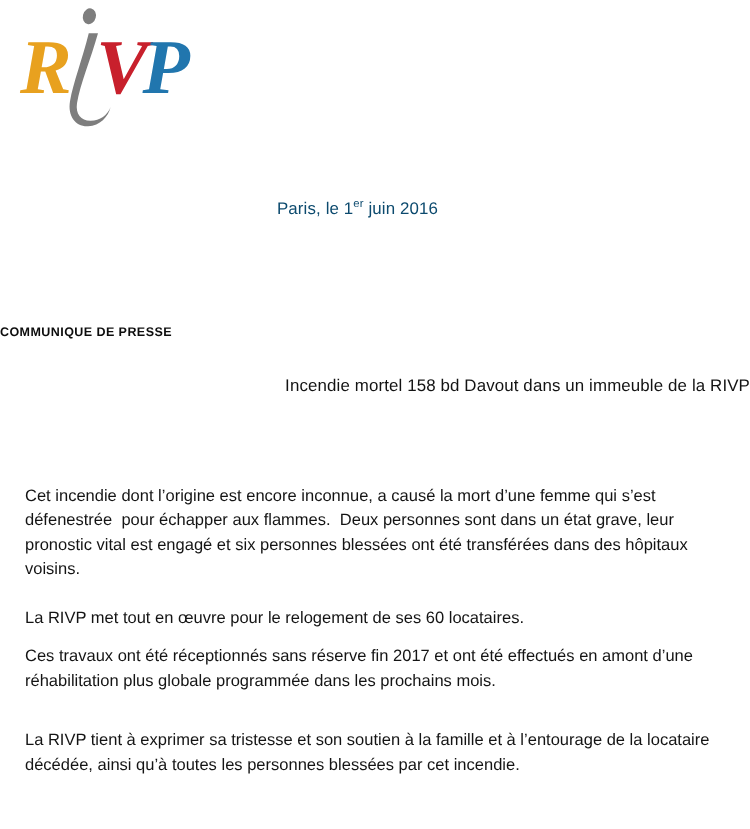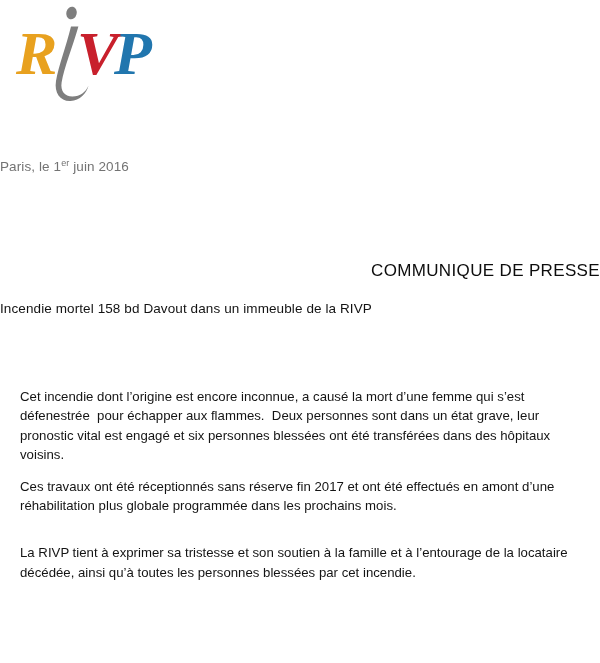--- a/index.html
+++ b/index.html
@@ -38,50 +38,50 @@
     width: 150px;
     height: 108px;
   }
 
   
   .date-line {
     position: absolute;
     left: 0;
     right: 28px;
     top: 158px;
-    text-align: left;
+    text-align: center;
     font-size: 13.5px;
     line-height: 18px;
-    color: #737373;
+    color: #0c4a6e;
     letter-spacing: 0.1px;
   }
   .date-line sup {
     font-size: 9px;
     vertical-align: super;
     line-height: 0;
   }
 
   
   .doc-title {
     position: absolute;
     left: 0;
     right: 0;
     top: 261px;
-    text-align: right;
-    font-size: 17px;
-    font-weight: normal;
+    text-align: left;
+    font-size: 10px;
+    font-weight: bold;
     letter-spacing: 0.35px;
     color: #0d0d0d;
   }
   .doc-subtitle {
     position: absolute;
     left: 0;
     right: 0;
     top: 301px;
-    text-align: left;
+    text-align: right;
     font-size: 13.5px;
     font-weight: normal;
     letter-spacing: 0.1px;
     color: #131313;
   }
 
   
   .body-block {
     position: absolute;
     left: 8px;
@@ -136,17 +136,18 @@
 
   <div class="date-line">
     <span>Paris, le 1</span><sup>er</sup><span> juin 2016</span>
   </div>
 
   <div class="doc-title">COMMUNIQUE DE PRESSE</div>
   <div class="doc-subtitle">Incendie mortel 158 bd Davout dans un immeuble de la RIVP</div>
 
   <div class="body-block">
     <p class="para">Cet incendie dont l’origine est encore inconnue, a causé la mort d’une femme qui s’est défenestrée  pour échapper aux flammes.  Deux personnes sont dans un état grave, leur pronostic vital est engagé et six personnes blessées ont été transférées dans des hôpitaux voisins.</p>
+    <p class="para">La RIVP met tout en œuvre pour le relogement de ses 60 locataires.</p>
     <p class="para tight-next">Ces travaux ont été réceptionnés sans réserve fin 2017 et ont été effectués en amont d’une réhabilitation plus globale programmée dans les prochains mois.</p>
     <p class="para gap-lg">La RIVP tient à exprimer sa tristesse et son soutien à la famille et à l’entourage de la locataire décédée, ainsi qu’à toutes les personnes blessées par cet incendie.</p>
   </div>
 
 </div>
 
 </body></html>

